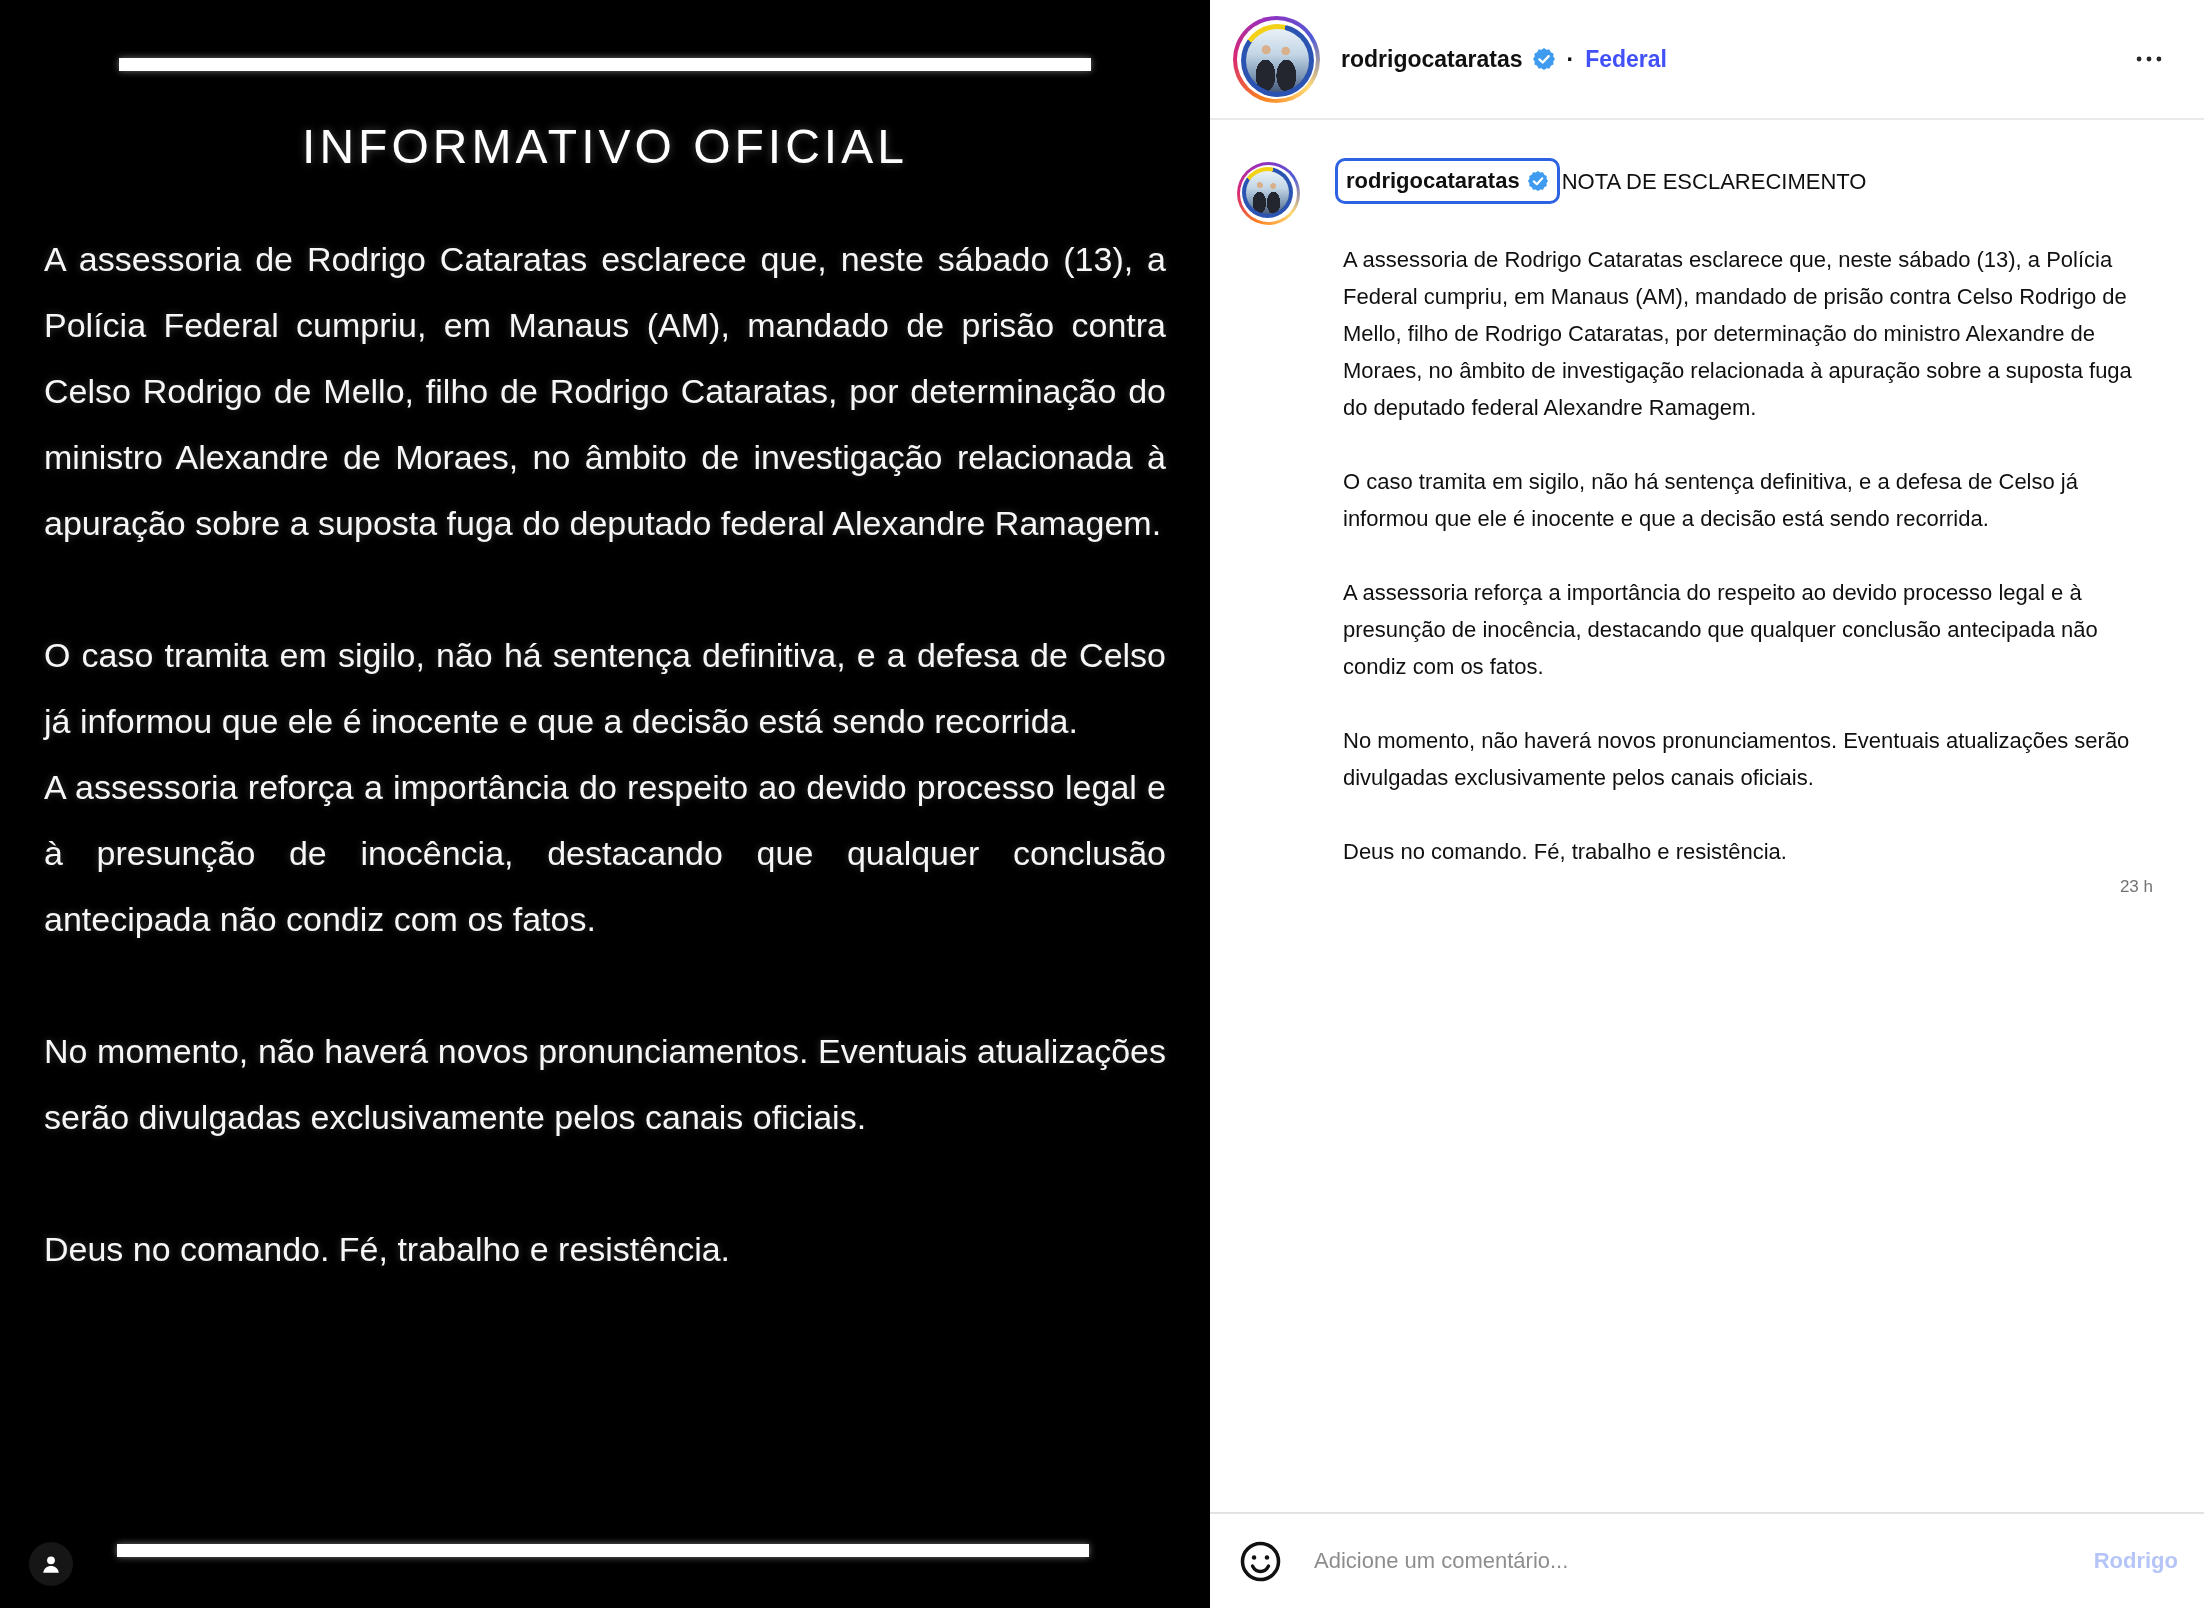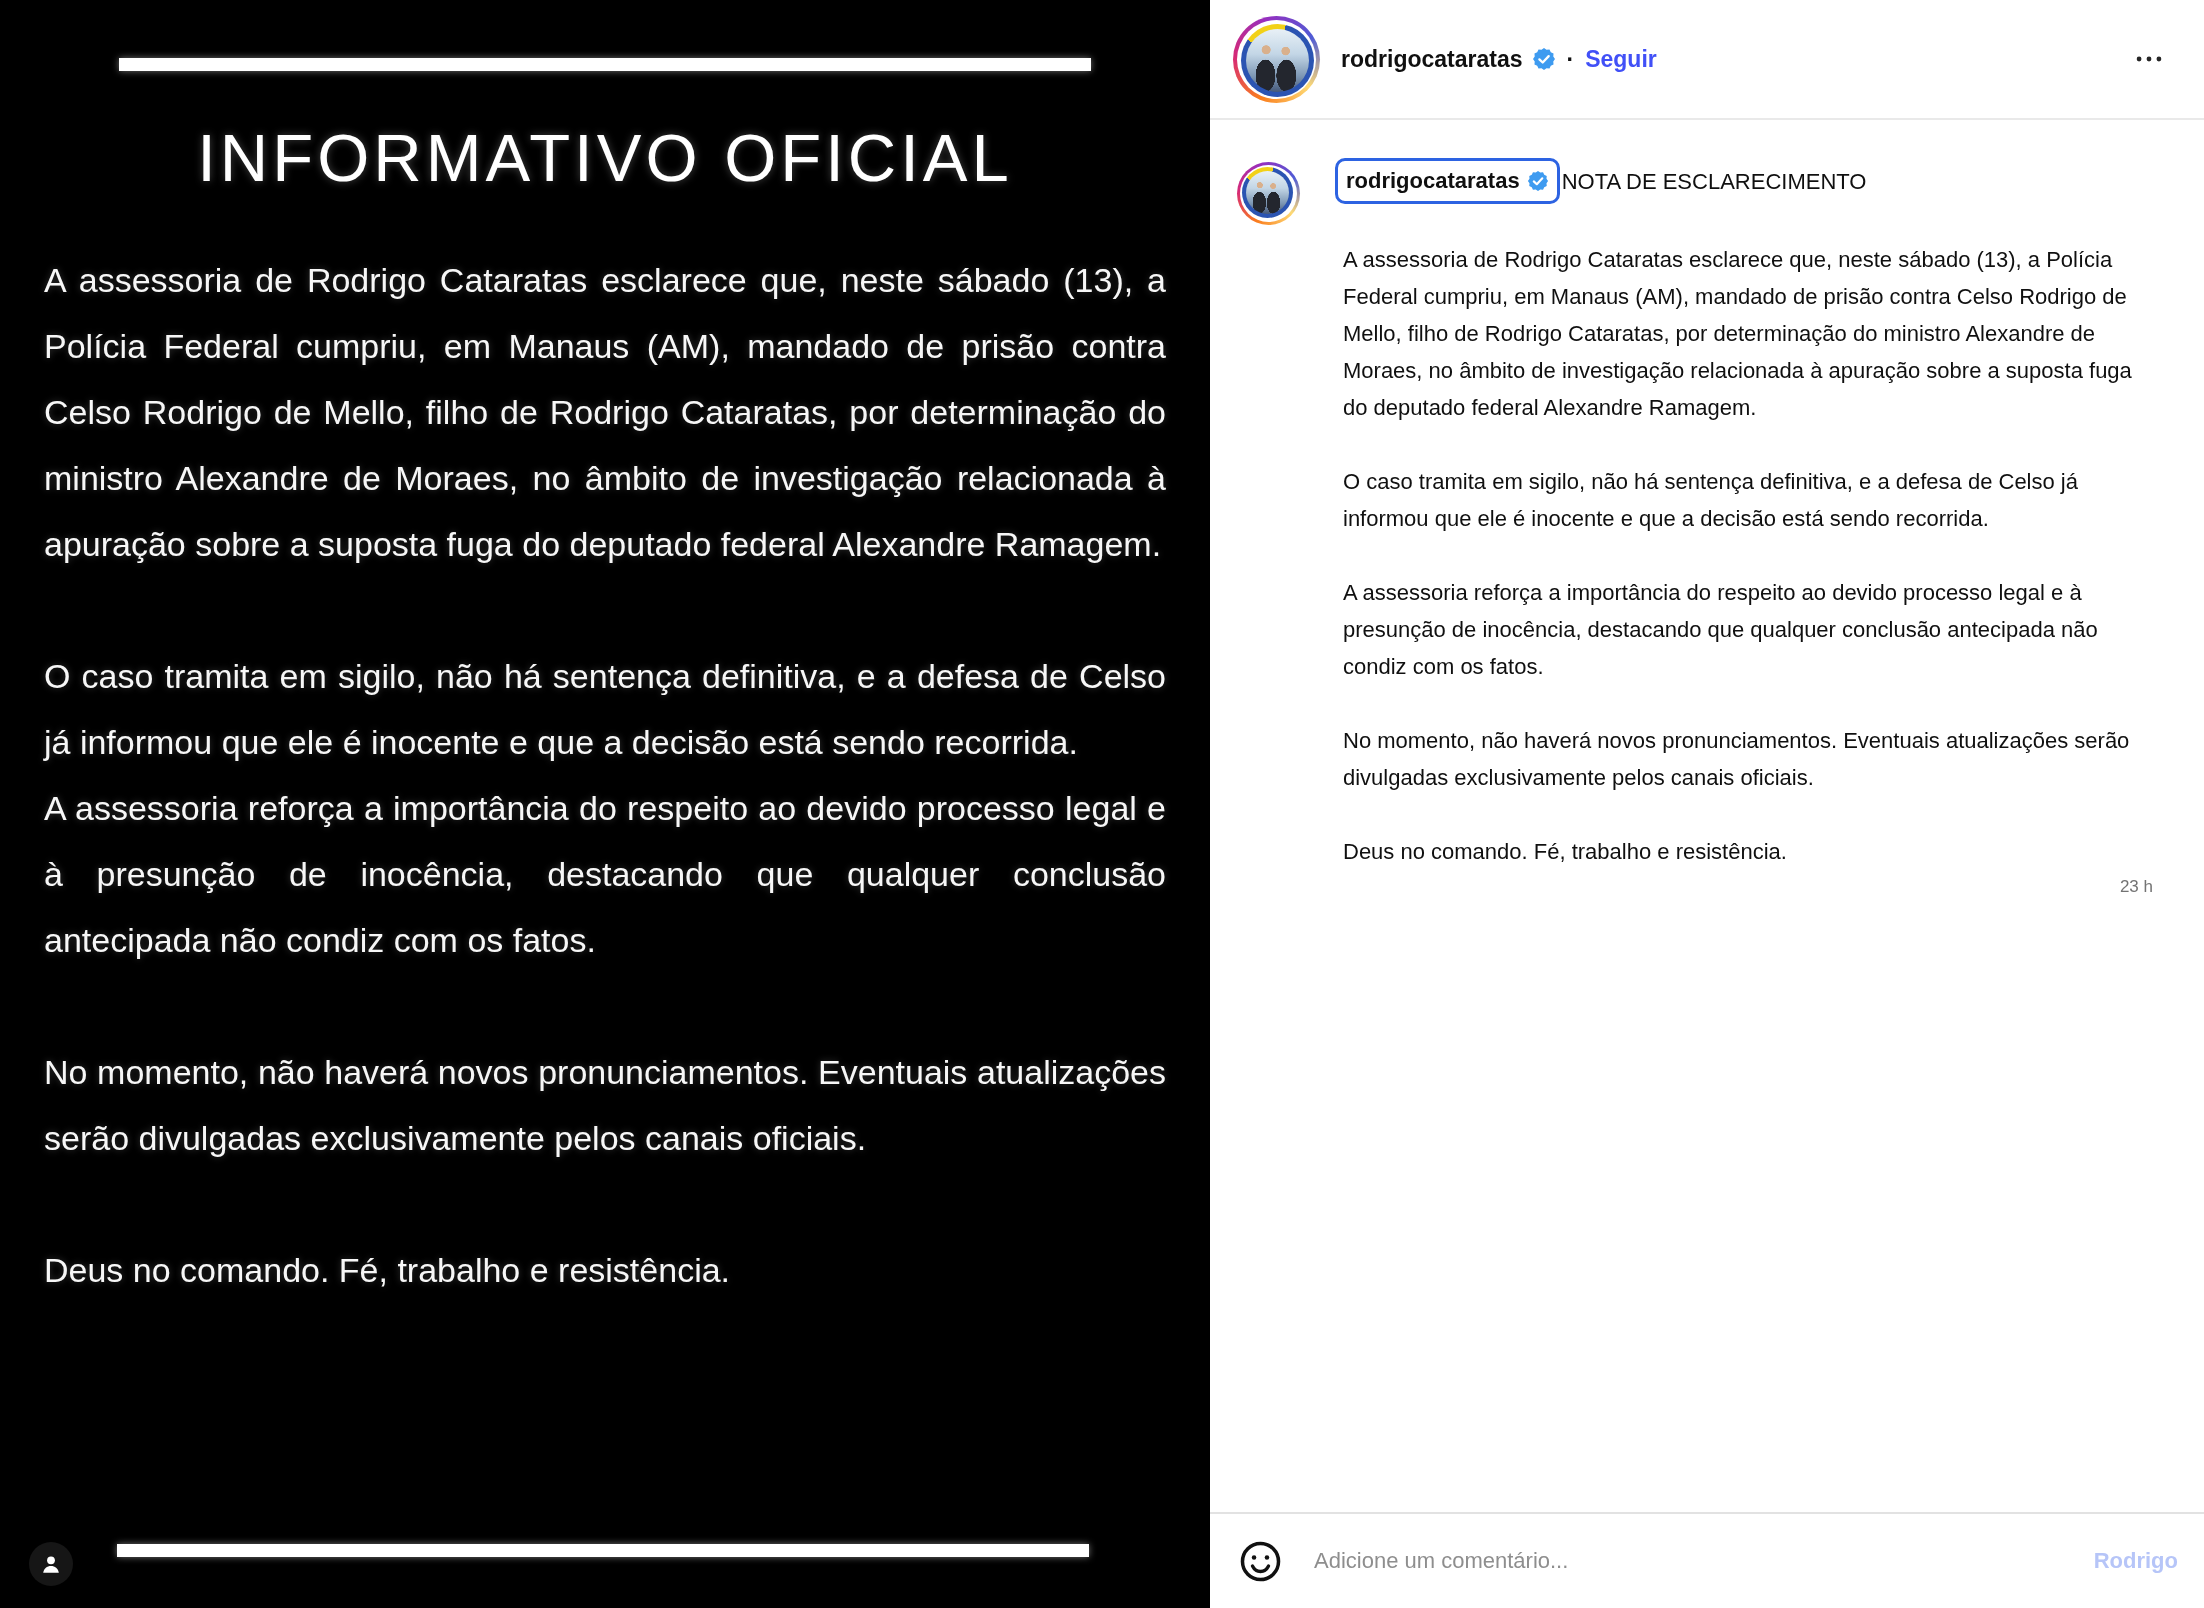--- a/index.html
+++ b/index.html
@@ -13,21 +13,21 @@
   .image-panel {
     width:1210px; height:1608px; background:#000; position:relative;
     padding:0 44px; flex-shrink:0;
   }
   .rule { width:972px; height:13px; background:#fff; margin:0 auto;
           box-shadow:0 0 7px rgba(255,255,255,.45); }
   .rule-top { margin-top:58px; }
   .rule-bottom { position:absolute; left:117px; bottom:51px; margin:0; }
   .img-title {
     margin-top:50px; text-align:center; color:#fff; font-weight:300;
-    font-size:67px; letter-spacing:4px; white-space:nowrap; line-height:1.1;
+    font-size:48px; letter-spacing:4px; white-space:nowrap; line-height:1.1;
     text-shadow:0 0 9px rgba(255,255,255,.28);
   }
   .img-text { margin-top:52px; color:#f7f7f7; font-size:34px; line-height:66px;
               text-align:justify; font-weight:300;
               text-shadow:0 0 7px rgba(255,255,255,.22); }
   .img-text p { margin:0 0 66px 0; }
   .img-text p.no-gap { margin-bottom:0; }
   .tag-people-btn {
     position:absolute; left:29px; bottom:22px; width:44px; height:44px;
     border-radius:50%; background:#161616; display:flex; align-items:center;
@@ -134,21 +134,21 @@
     </div>
     <div class="header-user">
       <span class="username">rodrigocataratas</span>
       <span>
         <svg width="24" height="24" viewBox="0 0 24 24">
           <polygon fill="#3e9bf0" points="23,12 21.27,14.49 21.53,17.5 18.79,18.79 17.5,21.53 14.49,21.27 12,23 9.51,21.27 6.5,21.53 5.21,18.79 2.47,17.5 2.73,14.49 1,12 2.73,9.51 2.47,6.5 5.21,5.21 6.5,2.47 9.51,2.73 12,1 14.49,2.73 17.5,2.47 18.79,5.21 21.53,6.5 21.27,9.51"></polygon>
           <polyline points="7.4,12.4 10.7,15.5 16.7,9.1" fill="none" stroke="#fff" stroke-width="2.3" stroke-linecap="round" stroke-linejoin="round"></polyline>
         </svg>
       </span>
       <span class="sep-dot">·</span>
-      <a class="follow-link">Seguir</a>
+      <a class="follow-link">Federal</a>
     </div>
     <div class="header-spacer"></div>
     <div class="icon-btn">
       <svg width="34" height="34" viewBox="0 0 24 24">
         <circle cx="5" cy="12" r="1.7" fill="#262626"></circle>
         <circle cx="12" cy="12" r="1.7" fill="#262626"></circle>
         <circle cx="19" cy="12" r="1.7" fill="#262626"></circle>
       </svg>
     </div>
   </header>

